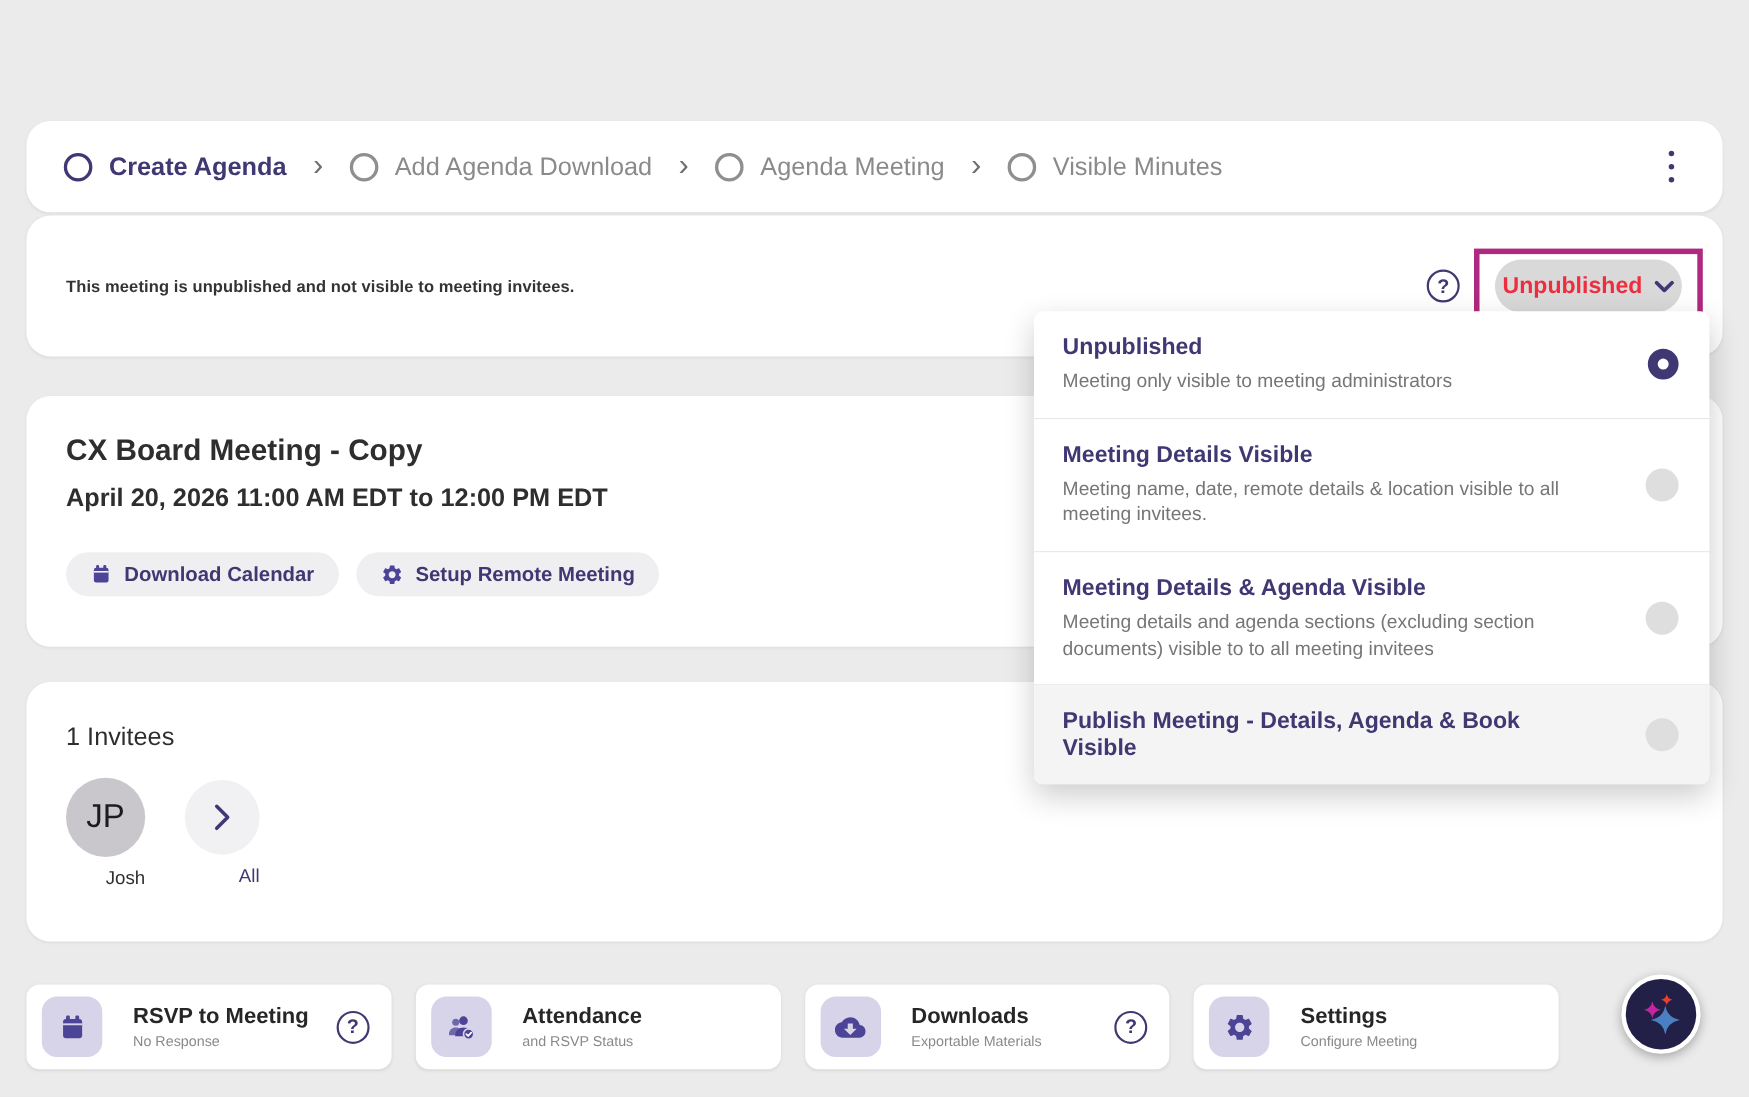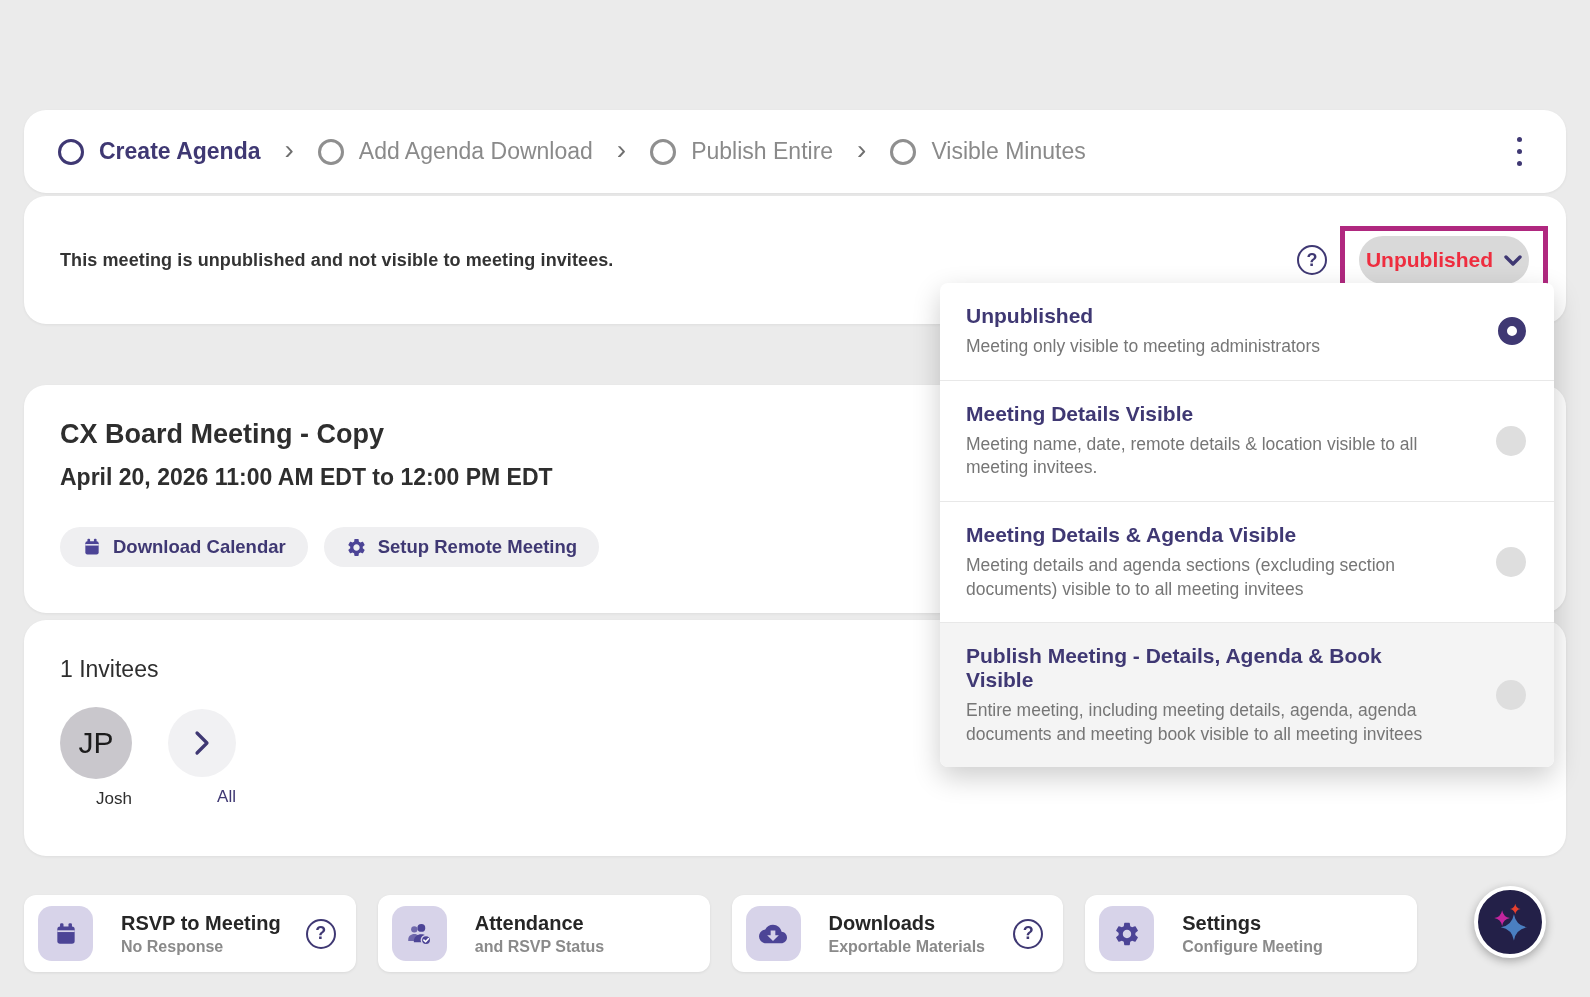--- a/index.html
+++ b/index.html
@@ -20,39 +20,39 @@
   .step-circle { width:26px; height:26px; border-radius:50%; border:3px solid #8f8f8f; background:transparent; flex:0 0 auto; }
   .step-label { font-size:23px; color:#8a8a8a; }
   .step.active .step-circle { border-color:#3f3873; }
   .step.active .step-label { color:#3f3873; font-weight:700; }
   .step-sep { font-size:28px; color:#6f6f6f; margin:0 24px; padding-bottom:4px; }
   .kebab { margin-left:auto; display:flex; flex-direction:column; gap:7px; padding:8px 10px; cursor:pointer; }
   .kebab i { width:5px; height:5px; border-radius:50%; background:#3f3873; display:block; }
 
   
   .banner { left:24px; top:196px; width:1542px; height:128px; display:flex; align-items:center; padding:0 36px; }
-  .banner-msg { font-size:18px; color:#333333; font-weight:600; letter-spacing:0.1px; }
+  .banner-msg { font-size:15px; color:#333333; font-weight:600; letter-spacing:0.1px; }
   .banner-right { position:absolute; right:18px; top:50%; transform:translateY(-50%); display:flex; align-items:center; gap:13px; }
   .help-ring { width:30px; height:30px; border-radius:50%; border:2.5px solid #3f3873; color:#3f3873; font-size:18px; font-weight:700; display:flex; align-items:center; justify-content:center; cursor:pointer; flex:0 0 auto; }
   .annotation { border:5px solid #b0287f; padding:5px 14px; background:transparent; z-index:30; position:relative; }
   .status-pill { width:170px; height:48px; border-radius:24px; background:#d9d9d9; display:flex; align-items:center; justify-content:center; gap:11px; cursor:pointer; }
   .status-pill .lbl { color:#ee2d3f; font-size:21px; font-weight:600; }
 
   
   .menu { position:absolute; left:940px; top:283px; width:614px; background:#ffffff; border-radius:8px; box-shadow:0 10px 28px rgba(0,0,0,0.20); z-index:20; overflow:hidden; }
   .menu-row { display:flex; align-items:center; padding:21px 28px 21px 26px; border-bottom:1px solid #e8e8e8; cursor:pointer; }
   .menu-row:last-child { border-bottom:none; background:#f4f4f4; }
   .menu-texts { flex:1; padding-right:42px; }
   .menu-title { font-size:21px; font-weight:700; color:#3f3873; }
   .menu-desc { font-size:17.5px; color:#767676; line-height:1.35; margin-top:7px; }
   .radio-on { width:28px; height:28px; border-radius:50%; border:9px solid #3f3873; background:#ffffff; flex:0 0 auto; }
   .radio-off { width:30px; height:30px; border-radius:50%; background:#dedede; flex:0 0 auto; }
 
   
-  .meeting { left:24px; top:385px; width:1542px; height:228px; padding:34px 36px; }
+  .meeting { left:24px; top:360px; width:1542px; height:228px; padding:34px 36px; }
   .meeting-title { font-size:27px; font-weight:700; color:#2e2e2e; }
   .meeting-date { font-size:23px; font-weight:600; color:#2e2e2e; margin-top:14px; }
   .meeting-actions { display:flex; gap:16px; margin-top:36px; }
   .action-pill { height:40px; border-radius:20px; background:#efeff1; display:flex; align-items:center; gap:11px; padding:0 22px; cursor:pointer; }
   .action-pill .lbl { color:#3f3873; font-size:18.5px; font-weight:600; }
 
   
   .invitees { left:24px; top:620px; width:1542px; height:236px; padding:36px; }
   .inv-heading { font-size:23px; color:#2e2e2e; }
   .inv-row { display:flex; gap:36px; margin-top:24px; }
@@ -61,21 +61,21 @@
   .inv-name { font-size:17px; color:#2e2e2e; }
   .all-circle { width:68px; height:68px; border-radius:50%; background:#f1f1f3; display:flex; align-items:center; justify-content:center; margin-top:2px; }
   .all-name { font-size:17px; color:#3f3873; }
 
   
   .bottom-row { position:absolute; left:24px; top:895px; width:1393px; display:flex; gap:22px; }
   .b-card { flex:1; height:77px; background:#ffffff; border-radius:12px; box-shadow:0 1px 3px rgba(0,0,0,0.08); display:flex; align-items:center; padding:0 14px; cursor:pointer; }
   .b-icon { width:55px; height:55px; border-radius:14px; background:#d7d3e9; display:flex; align-items:center; justify-content:center; flex:0 0 auto; }
   .b-texts { margin-left:28px; }
   .b-title { font-size:20px; font-weight:700; color:#262626; }
-  .b-sub { font-size:16px; color:#8a8a8a; margin-top:3px;font-weight:bold; }
+  .b-sub { font-size:13px; color:#8a8a8a; margin-top:3px; }
   .b-help { margin-left:auto; margin-right:6px; }
 
   
   .fab { position:absolute; left:1474px; top:886px; width:72px; height:72px; border-radius:50%; background:#232048; border:4px solid #ffffff; box-shadow:0 3px 10px rgba(0,0,0,0.3); display:flex; align-items:center; justify-content:center; cursor:pointer; }
 </style>
 </head>
 <body>
 
 <div class="page">
 
@@ -86,21 +86,21 @@
       <span class="step-label">Create Agenda</span>
     </div>
     <span class="step-sep">›</span>
     <div class="step">
       <span class="step-circle"></span>
       <span class="step-label">Add Agenda Download</span>
     </div>
     <span class="step-sep">›</span>
     <div class="step">
       <span class="step-circle"></span>
-      <span class="step-label">Publish Entire</span>
+      <span class="step-label">Agenda Meeting</span>
     </div>
     <span class="step-sep">›</span>
     <div class="step">
       <span class="step-circle"></span>
       <span class="step-label">Visible Minutes</span>
     </div>
     <div class="kebab">
         <i></i>
         <i></i>
         <i></i>
@@ -140,21 +140,20 @@
     <div class="menu-row">
       <div class="menu-texts">
         <div class="menu-title">Meeting Details &amp; Agenda Visible</div>
         <div class="menu-desc">Meeting details and agenda sections (excluding section documents) visible to to all meeting invitees</div>
       </div>
       <span class="radio-off"></span>
     </div>
     <div class="menu-row">
       <div class="menu-texts">
         <div class="menu-title">Publish Meeting - Details, Agenda &amp; Book Visible</div>
-        <div class="menu-desc">Entire meeting, including meeting details, agenda, agenda documents and meeting book visible to all meeting invitees</div>
       </div>
       <span class="radio-off"></span>
     </div>
   </div>
 
   <div class="card meeting">
     <div class="meeting-title">CX Board Meeting - Copy</div>
     <div class="meeting-date">April 20, 2026 11:00 AM EDT to 12:00 PM EDT</div>
     <div class="meeting-actions">
       <div class="action-pill">

